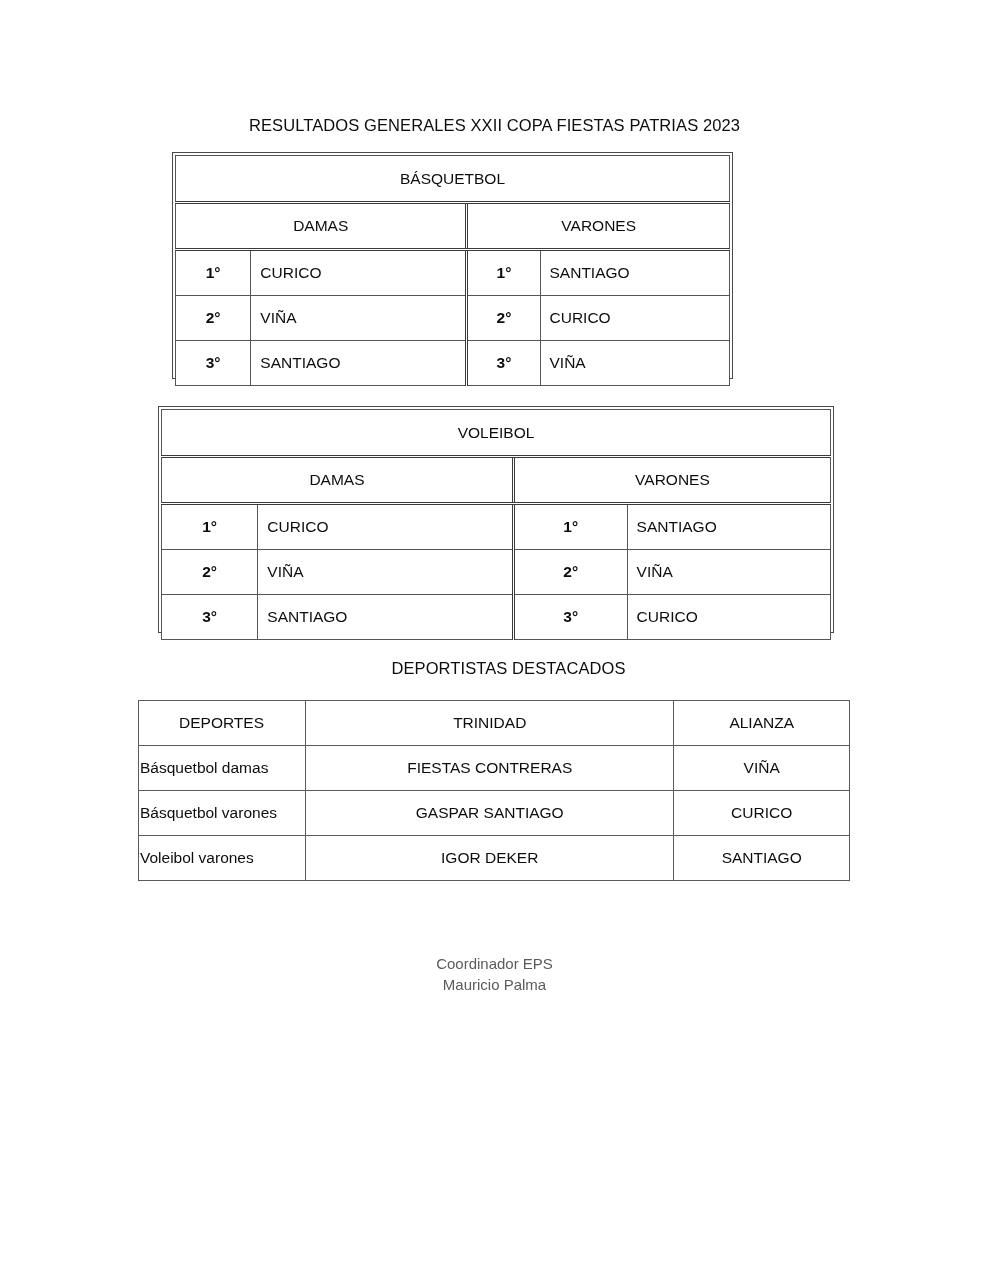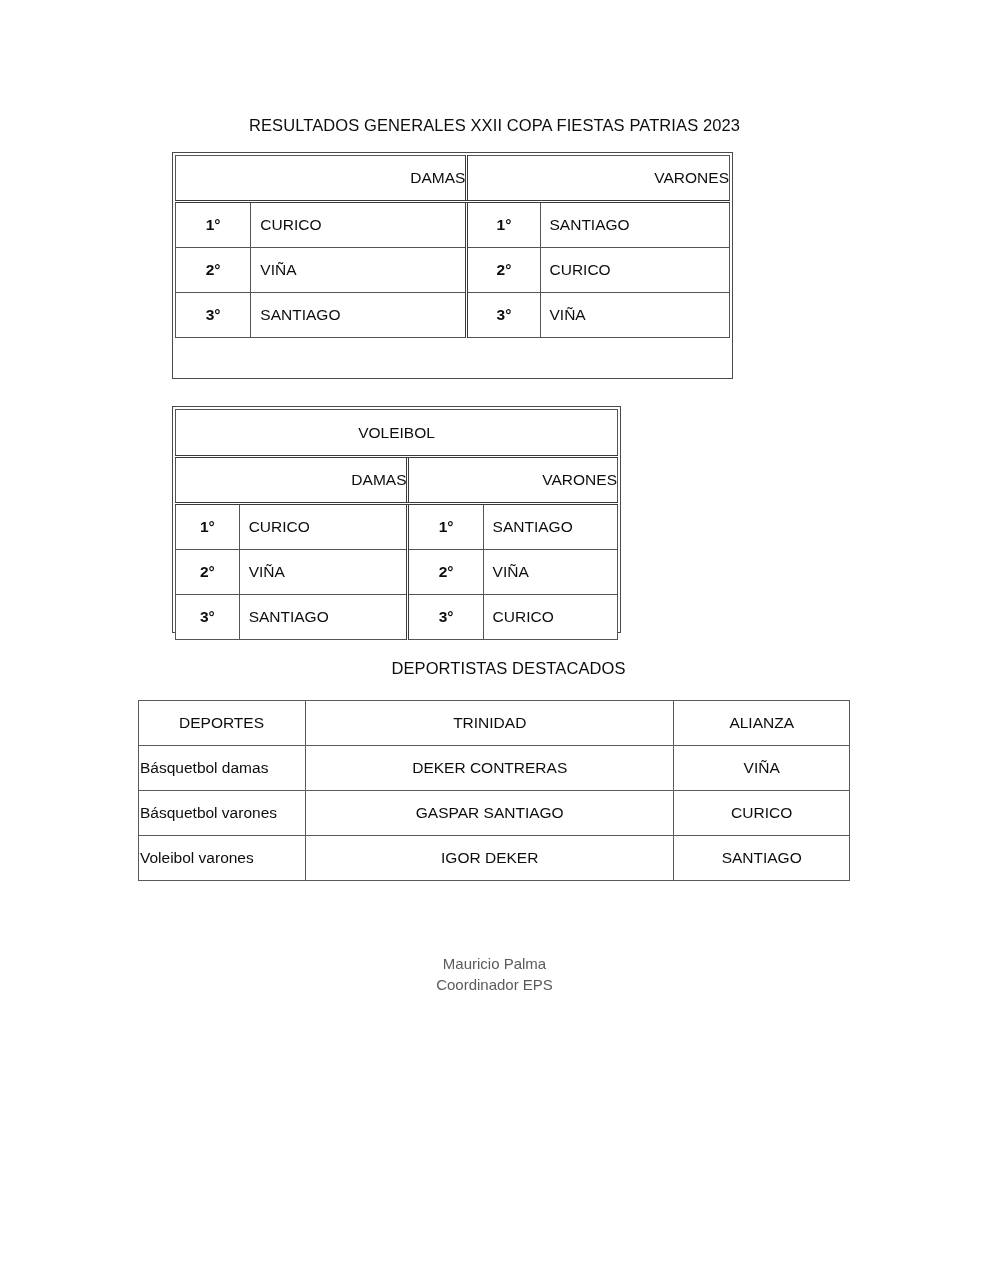--- a/index.html
+++ b/index.html
@@ -55,21 +55,21 @@
     color: #0d0d0d;
     background: #ffffff;
   }
   .sport-inner td.title-cell {
     text-align: center;
     height: 45px;
     border-width: 1.5px;
     border-bottom: 3px double #3a3a3a;
   }
   .sport-inner td.gender-cell {
-    text-align: right;
+    text-align: center;
     height: 44px;
     border-bottom: 3px double #3a3a3a;
   }
   .sport-inner td.pos-cell {
     text-align: center;
     font-weight: bold;
     height: 44px;
   }
   .sport-inner td.team-cell {
     text-align: left;
@@ -129,20 +129,23 @@
   <div class="sport-wrap" id="table-basquetbol" style="left:172px; top:152px; width:561px; height:227px;">
     <table class="sport-inner">
       <colgroup>
         <col style="width:13.6%">
         <col style="width:39.0%">
         <col style="width:13.2%">
         <col style="width:34.2%">
       </colgroup>
       <tbody>
         <tr>
+          <td class="title-cell" colspan="4">BÁSQUETBOL</td>
+        </tr>
+        <tr>
           <td class="gender-cell" colspan="2">DAMAS</td>
           <td class="gender-cell mid-divider" colspan="2">VARONES</td>
         </tr>
         <tr>
           <td class="pos-cell">1°</td>
           <td class="team-cell">CURICO</td>
           <td class="pos-cell mid-divider">1°</td>
           <td class="team-cell">SANTIAGO</td>
         </tr>
         <tr>
@@ -154,21 +157,21 @@
         <tr>
           <td class="pos-cell">3°</td>
           <td class="team-cell">SANTIAGO</td>
           <td class="pos-cell mid-divider">3°</td>
           <td class="team-cell">VIÑA</td>
         </tr>
       </tbody>
     </table>
   </div>
 
-  <div class="sport-wrap" id="table-voleibol" style="left:172px; top:406px; width:449px; height:227px;">
+  <div class="sport-wrap" id="table-voleibol" style="left:158px; top:406px; width:676px; height:227px;">
     <table class="sport-inner">
       <colgroup>
         <col style="width:14.4%">
         <col style="width:38.2%">
         <col style="width:17.0%">
         <col style="width:30.4%">
       </colgroup>
       <tbody>
         <tr>
           <td class="title-cell" colspan="4">VOLEIBOL</td>
@@ -208,34 +211,34 @@
       <col style="width:24.7%">
     </colgroup>
     <tbody>
       <tr>
         <td class="col-deporte is-head">DEPORTES</td>
         <td class="col-alumno">TRINIDAD</td>
         <td class="col-alianza">ALIANZA</td>
       </tr>
       <tr>
         <td class="col-deporte">Básquetbol damas</td>
-        <td class="col-alumno">DEKER CONTRERAS</td>
+        <td class="col-alumno">FIESTAS CONTRERAS</td>
         <td class="col-alianza">VIÑA</td>
       </tr>
       <tr>
         <td class="col-deporte">Básquetbol varones</td>
         <td class="col-alumno">GASPAR  SANTIAGO</td>
         <td class="col-alianza">CURICO</td>
       </tr>
       <tr>
         <td class="col-deporte">Voleibol varones</td>
         <td class="col-alumno">IGOR DEKER</td>
         <td class="col-alianza">SANTIAGO</td>
       </tr>
     </tbody>
   </table>
 
   <div class="signature" id="signature-block">
+    <div>Coordinador EPS</div>
     <div>Mauricio Palma</div>
-    <div>Coordinador EPS</div>
   </div>
 
 </div>
 
 </body></html>

